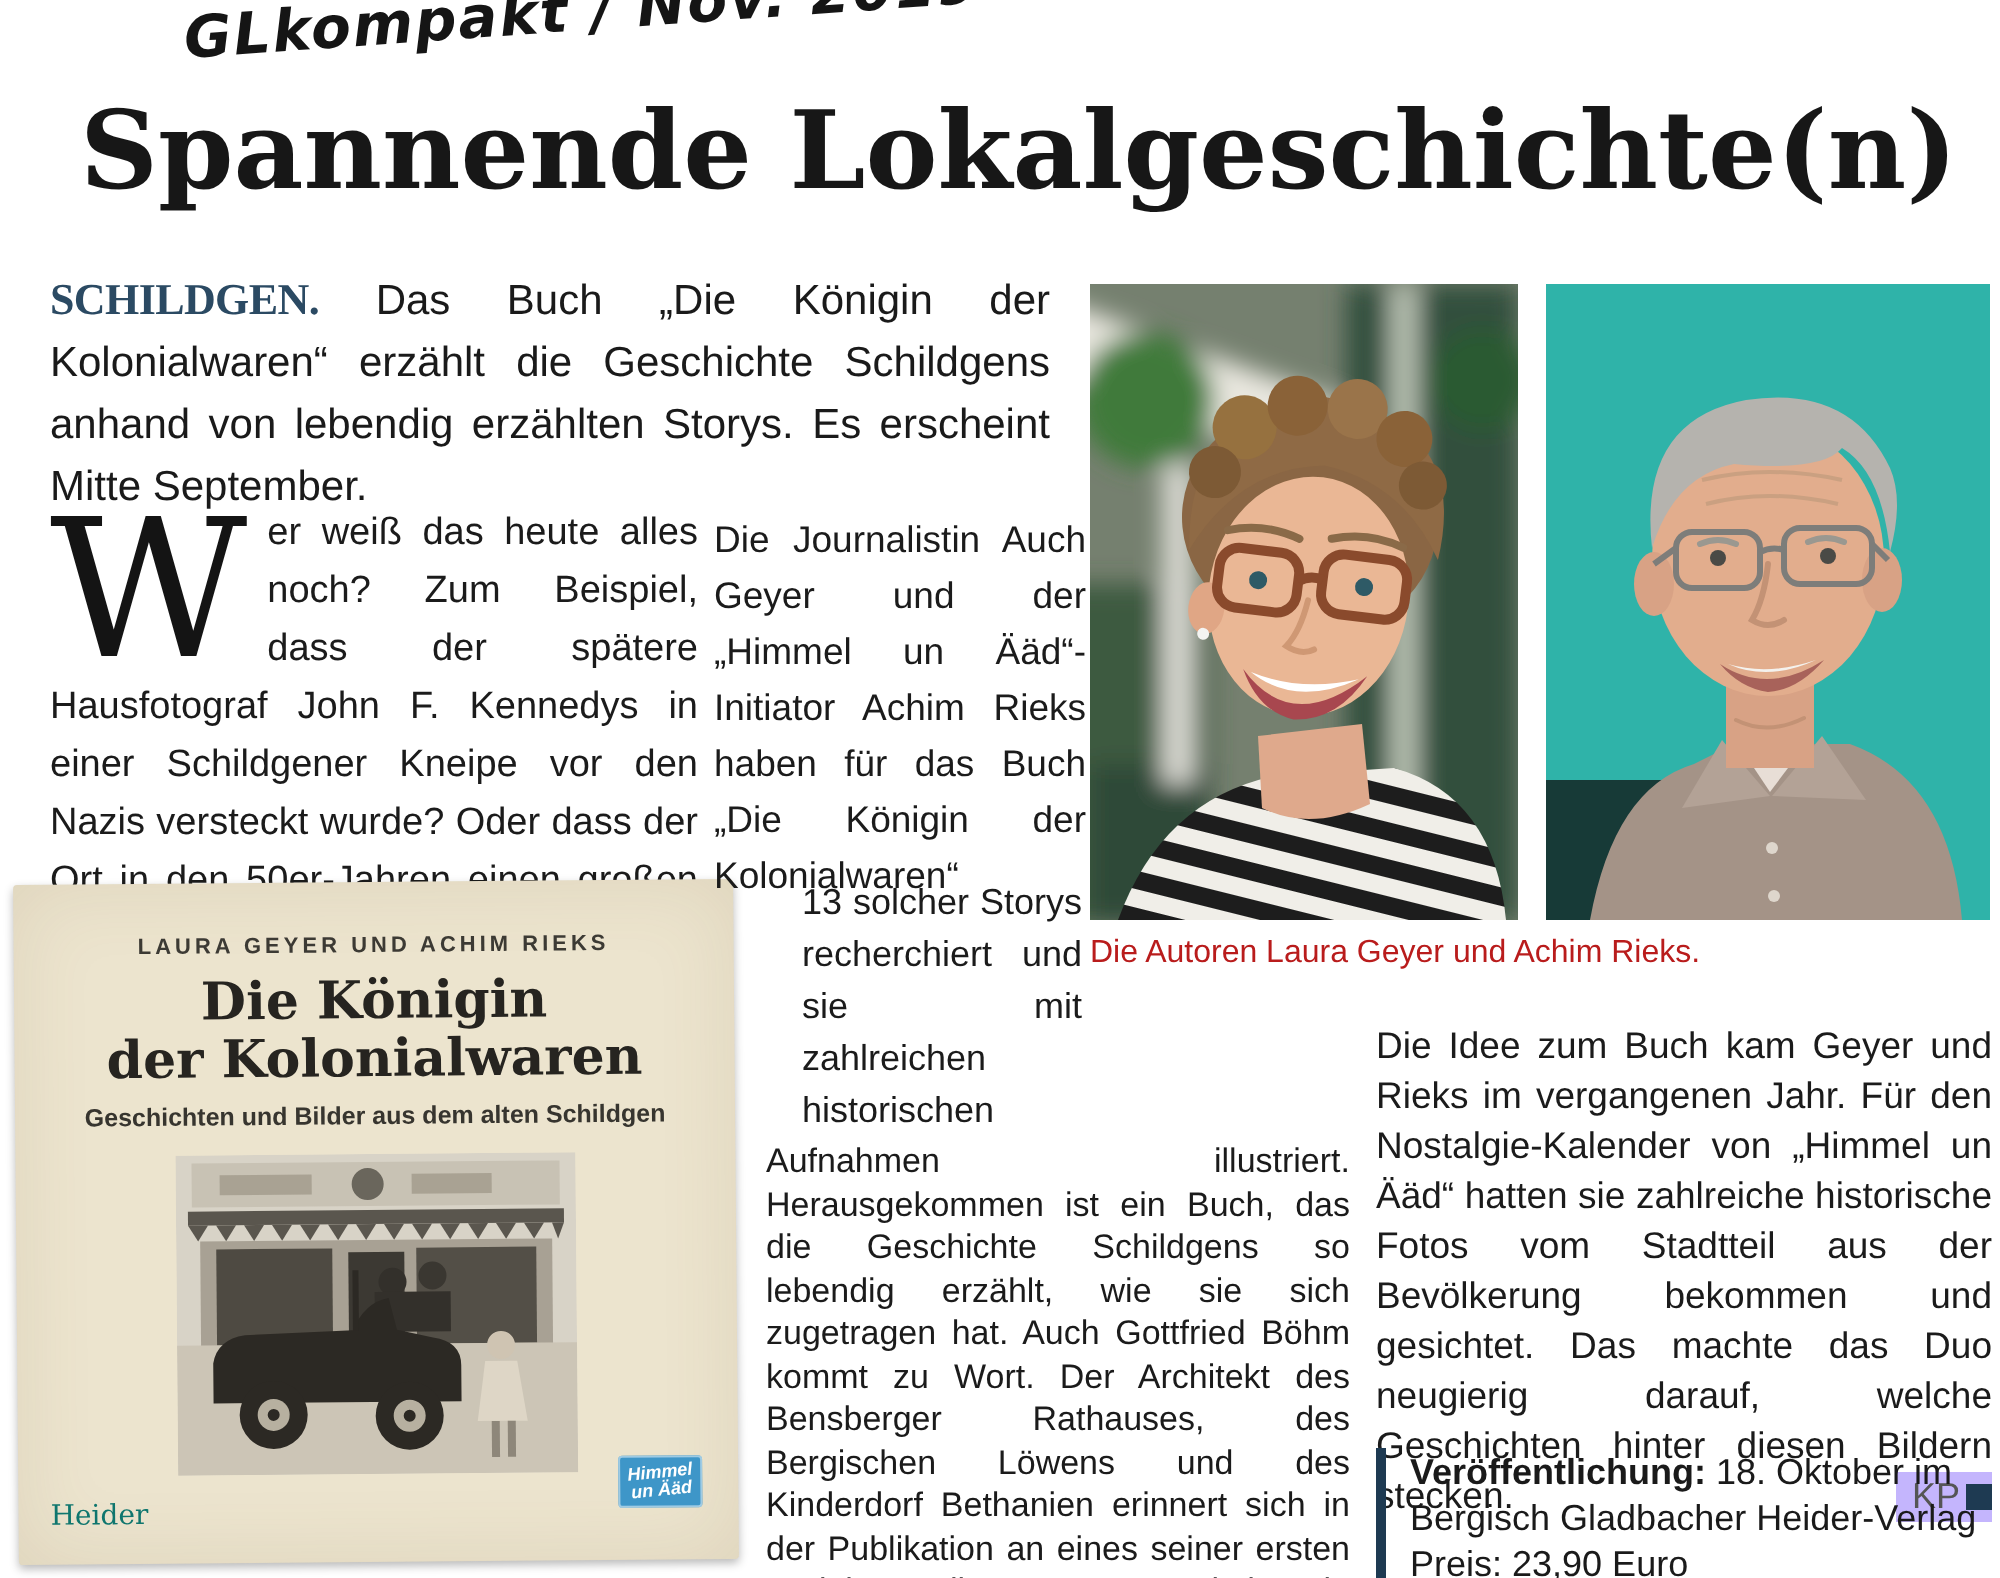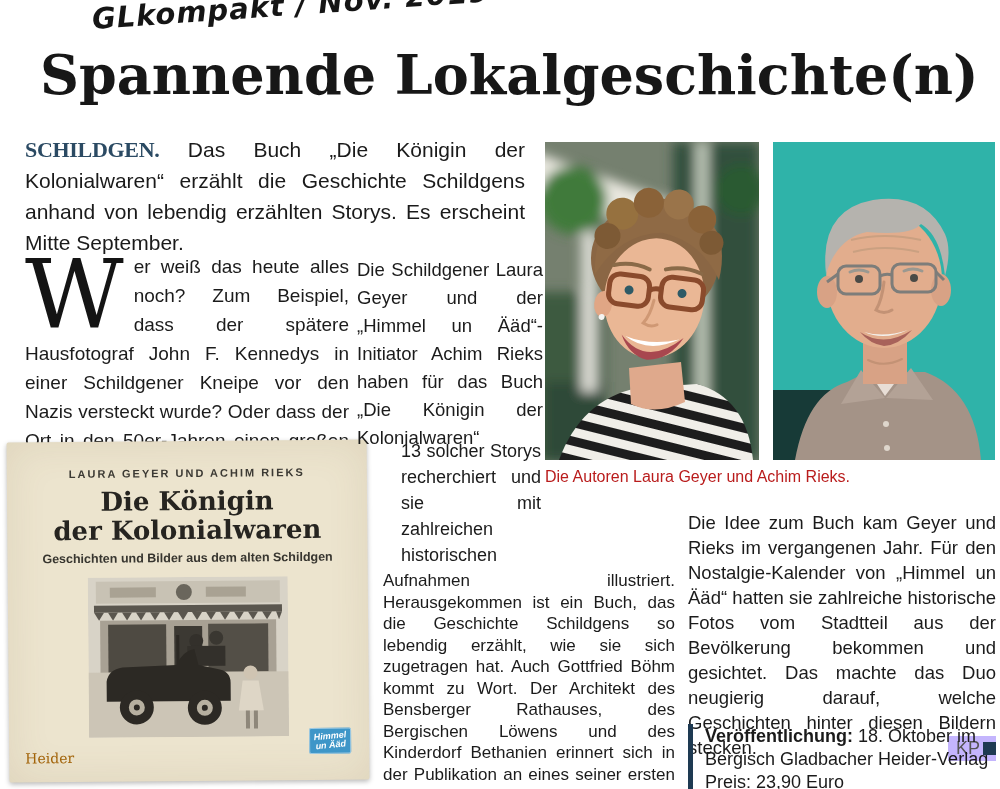--- a/index.html
+++ b/index.html
@@ -48,21 +48,21 @@
     margin-top:26px;font-size:11px;font-weight:700;letter-spacing:2px;color:#3c3a34;
   }
   .cover-title{
     margin-top:8px;font-family:"DejaVu Serif",serif;font-weight:700;
     font-size:26px;line-height:29px;color:#262420;white-space:pre-line;
   }
   .cover-sub{margin-top:6px;font-size:12.5px;font-weight:700;color:#37352f;}
   .cover-photo{display:block;margin:12px auto 0 auto;}
   .cover-publisher{
     position:absolute;left:16px;bottom:16px;
-    font-family:"DejaVu Serif",serif;font-size:14px;color:#a16207;
+    font-family:"DejaVu Serif",serif;font-size:14px;color:#0f766e;
   }
   .cover-logo{
     position:absolute;right:18px;bottom:26px;width:42px;height:26px;
     background:#3e96c8;border-radius:2px;
     display:flex;align-items:center;justify-content:center;
     box-shadow:0 0 0 1px rgba(255,255,255,.5) inset;
   }
   .cover-logo span{
     font-style:italic;font-weight:700;font-size:9px;line-height:9px;color:#ffffff;
     transform:rotate(-5deg);white-space:pre-line;
@@ -171,21 +171,21 @@
       <rect x="165" y="134" width="4" height="18" fill="#8e877a"></rect>
     </svg>
 
     <div class="cover-publisher">Heider</div>
     <div class="cover-logo">
       <span>Himmel
 un Ääd</span>
     </div>
   </div>
 
-  <p class="mid-p1" style="margin:0;">Die Schildgener Laura Geyer und der „Himmel un Ääd“-Initiator Achim Rieks haben für das Buch „Die Königin der Kolonialwaren“</p>
+  <p class="mid-p1" style="margin:0;">Die Journalistin Auch Geyer und der „Himmel un Ääd“-Initiator Achim Rieks haben für das Buch „Die Königin der Kolonialwaren“</p>
   <p class="mid-p2" style="margin:0;">13 solcher Storys recherchiert und sie mit zahlreichen historischen</p>
   <p class="mid-p3" style="margin:0;">Aufnahmen illustriert. Herausgekommen ist ein Buch, das die Geschichte Schildgens so lebendig erzählt, wie sie sich zugetragen hat. Auch Gottfried Böhm kommt zu Wort. Der Architekt des Bensberger Rathauses, des Bergischen Löwens und des Kinderdorf Bethanien erinnert sich in der Publikation an eines seiner ersten Projekte: die Herz-Jesu-Kirche in Schildgen.</p>
 
   <svg class="photo photo-laura" width="214" height="318" viewBox="0 0 214 318">
     <defs>
       <filter id="blur1" x="-20%" y="-20%" width="140%" height="140%">
           <feGaussianBlur stdDeviation="6"></feGaussianBlur>
         </filter>
       <pattern id="stripes" width="18" height="18" patternUnits="userSpaceOnUse" patternTransform="rotate(14)">
         <rect width="18" height="18" fill="#f0eee8"></rect>

